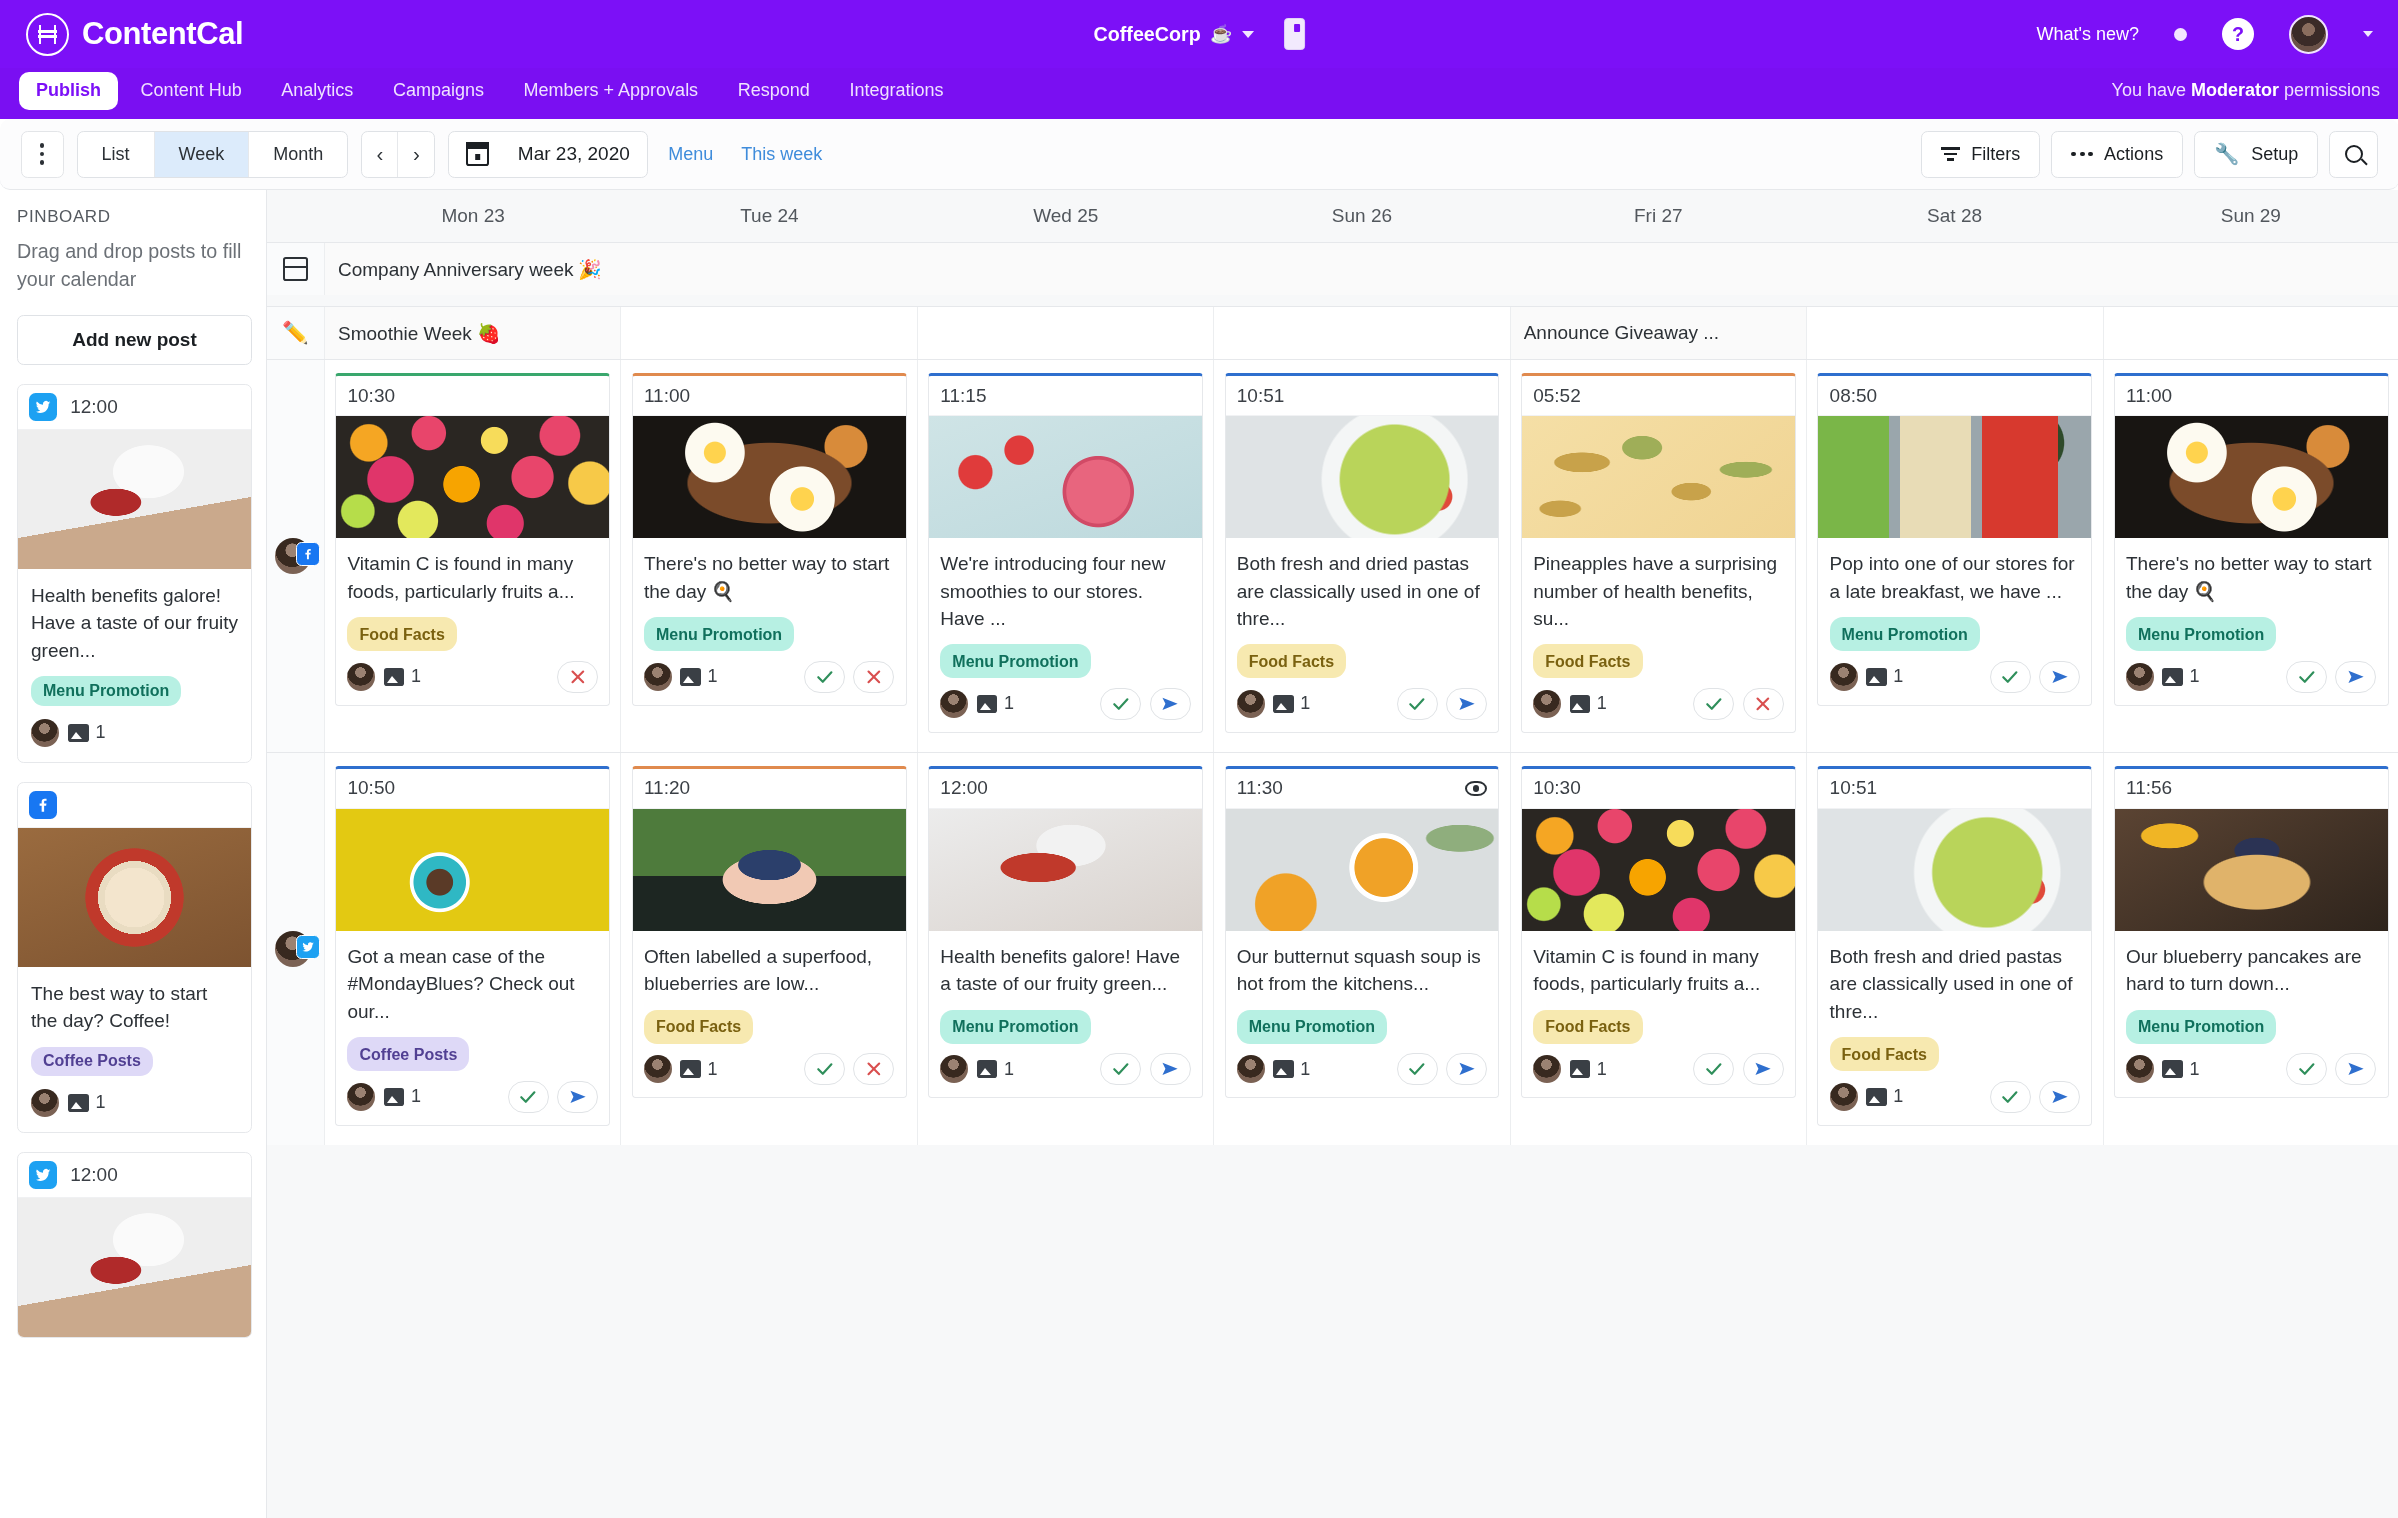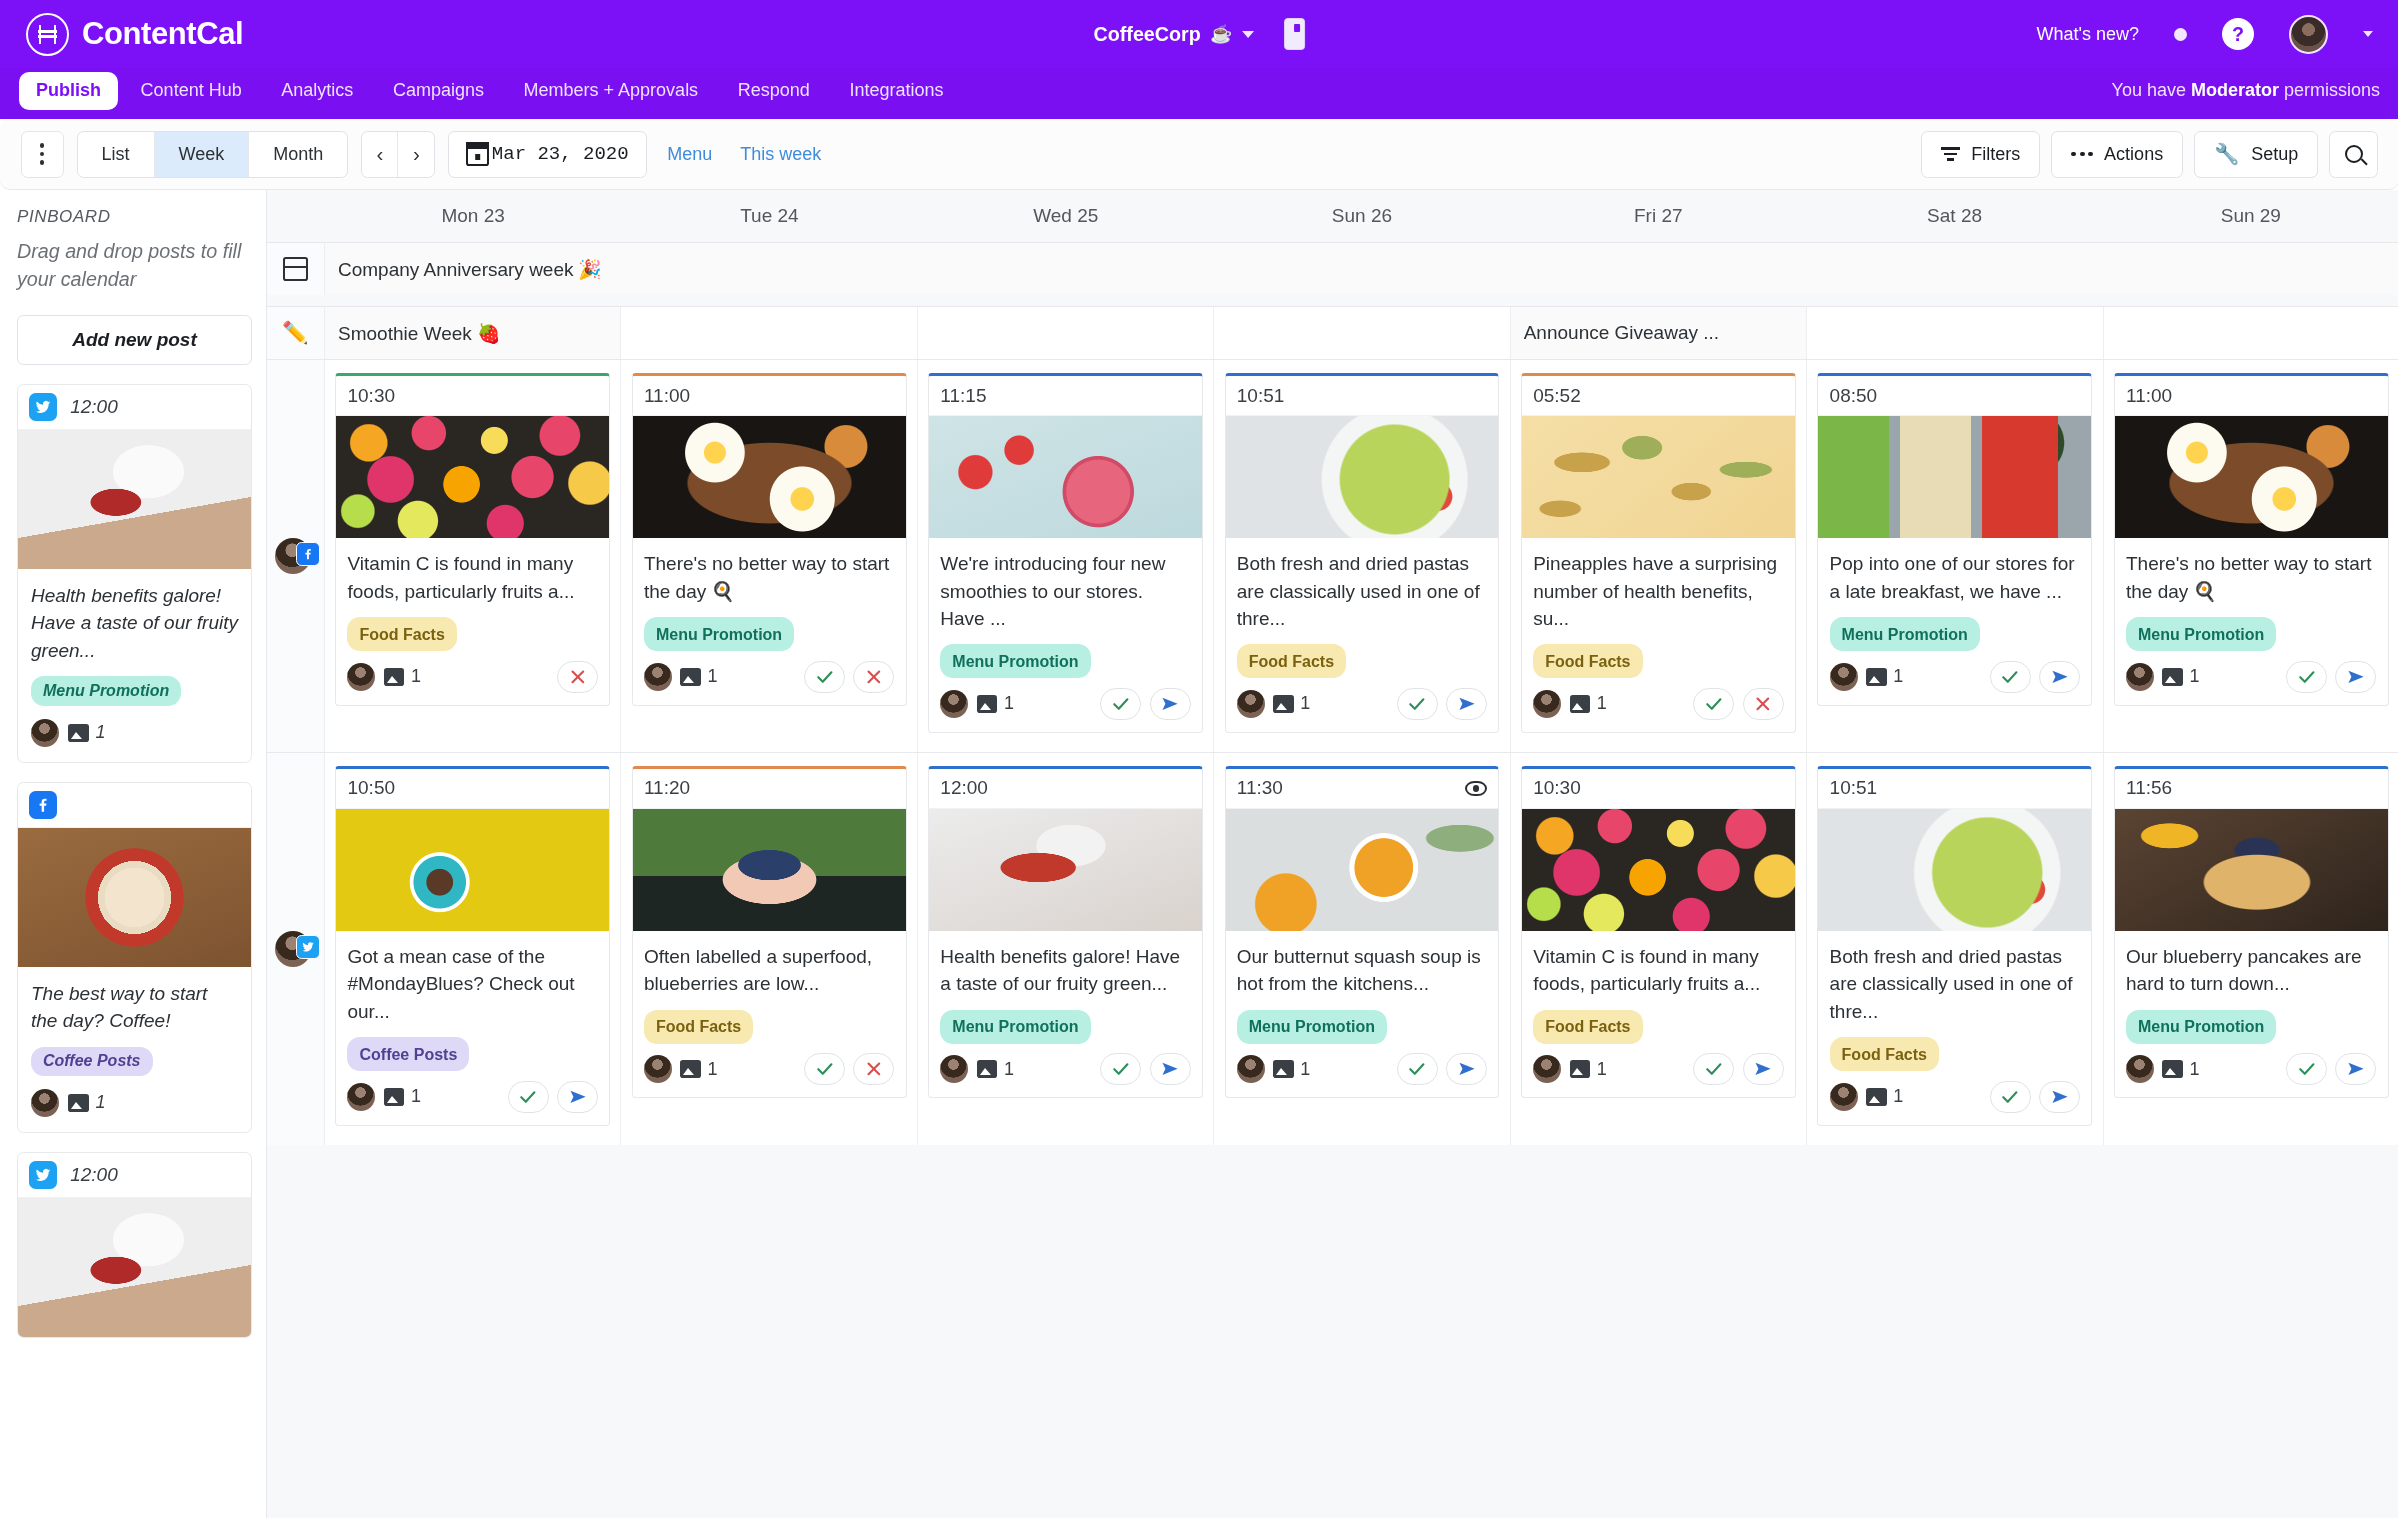--- a/index.html
+++ b/index.html
@@ -115,24 +115,23 @@
   .arrows {
     display: flex; border: 0.9px solid #dfe2e6; border-radius: 6.6px; overflow: hidden;
     background: #fff; height: 47px;
   }
   .arrows div {
     width: 36px; display: flex; align-items: center; justify-content: center;
     font-size: 20.6px; color: #2c3136; border-right: 0.9px solid #e6e8eb;
   }
   .arrows div:last-child { border-right: none; }
   .datebox {
-    display: flex; align-items: center; gap: 3px; height: 47px;
+    display: flex; align-items: center; gap: 29px; height: 47px;
     border: 0.9px solid #dfe2e6; border-radius: 6.6px; background: #fff;
     padding: 0 17px;
-    font-family: Liberation Mono, monospace;
   }
   .cal-ico {
     width: 22.5px; height: 23.4px; border: 2.3px solid #1b1f23; border-radius: 2.8px;
     position: relative; flex: none;
   }
   .cal-ico::before {
     content: ""; position: absolute; top: -2.3px; left: -2.3px; right: -2.3px;
     height: 6.6px; background: #1b1f23;
   }
   .cal-ico::after {
@@ -166,21 +165,20 @@
   }
 
   
   .body-wrap { display: flex; height: calc(1519px - 68px - 51px - 71px); }
 
   
   .pinboard {
     width: 267px; flex: none; background: #fff;
     border-right: 0.9px solid #e6e8eb; padding: 17px 14px 0 17px;
     overflow: hidden;
-    font-style: italic;
   }
   .pb-title { font-size: 17px; color: #54595f; letter-spacing: 0.6px; }
   .pb-sub { font-size: 19.7px; color: #6b7076; margin-top: 11.2px; line-height: 1.42; }
   .pb-add {
     margin-top: 20.6px; height: 50px; border: 0.9px solid #dfe2e6; border-radius: 6.6px;
     background: #fff; display: flex; align-items: center; justify-content: center;
     font-size: 19px; font-weight: bold; color: #1b1f23;
   }
   .pb-card {
     margin-top: 19px; border: 0.9px solid #e6e8eb; border-radius: 6.6px;

